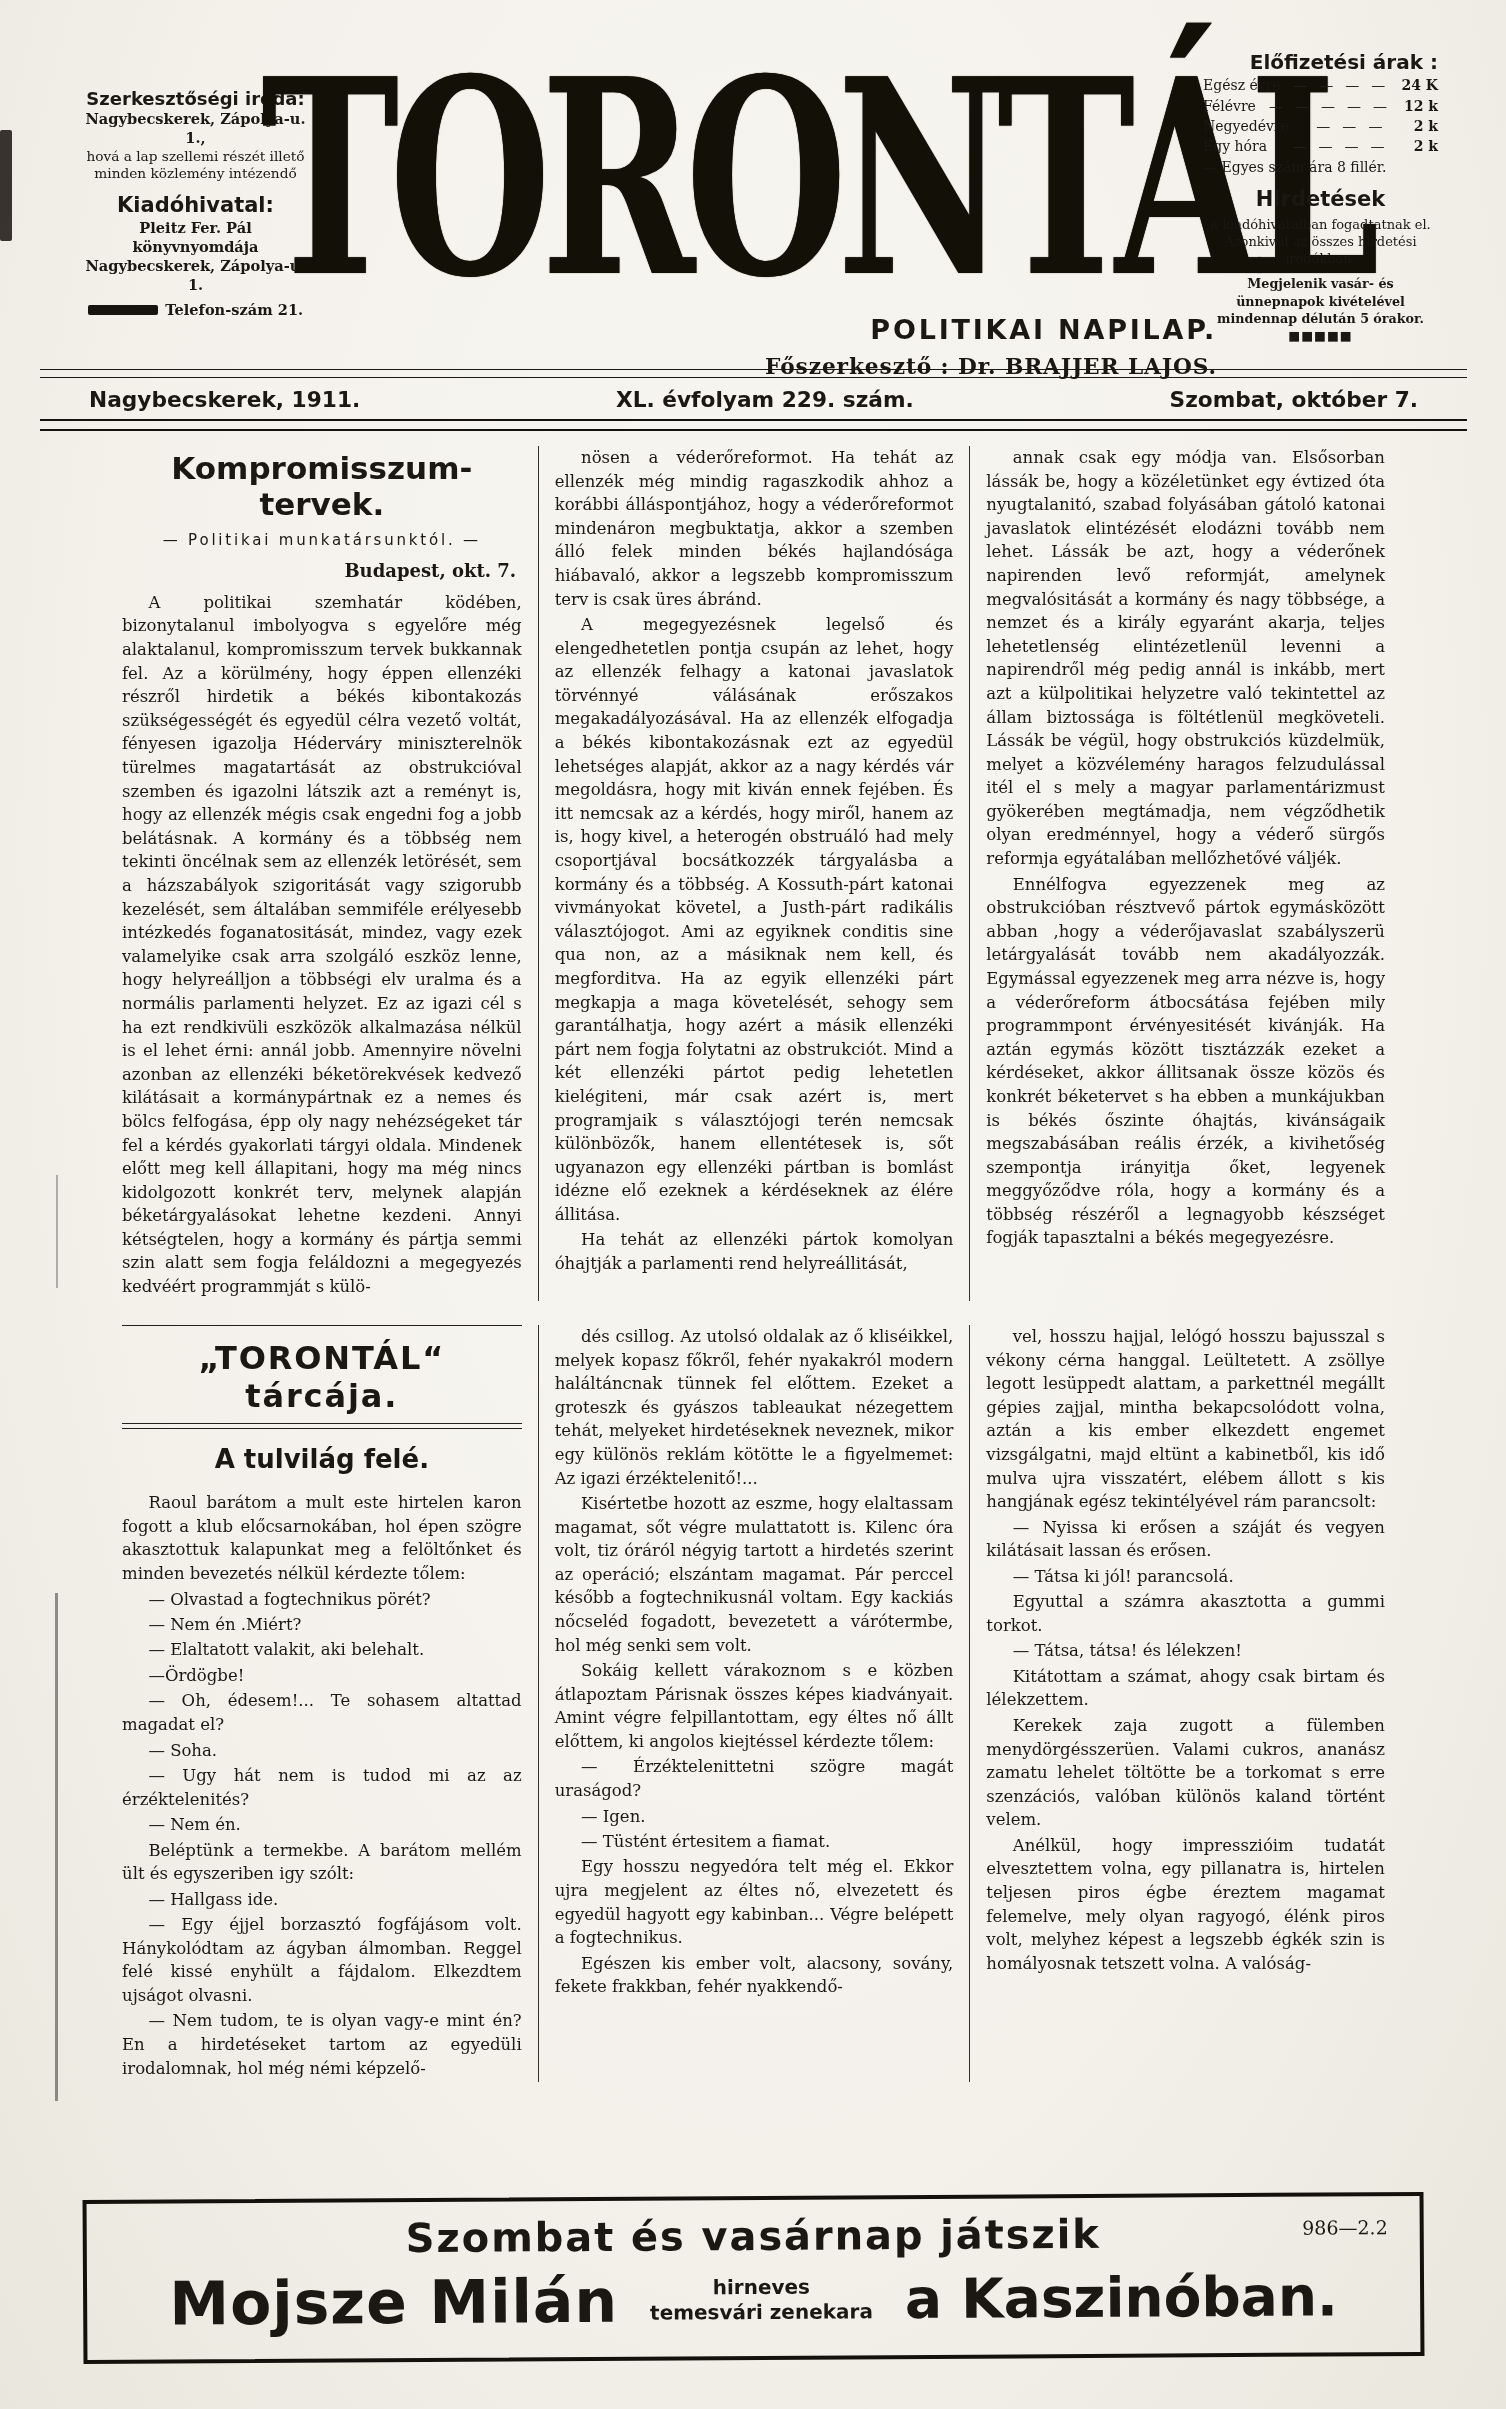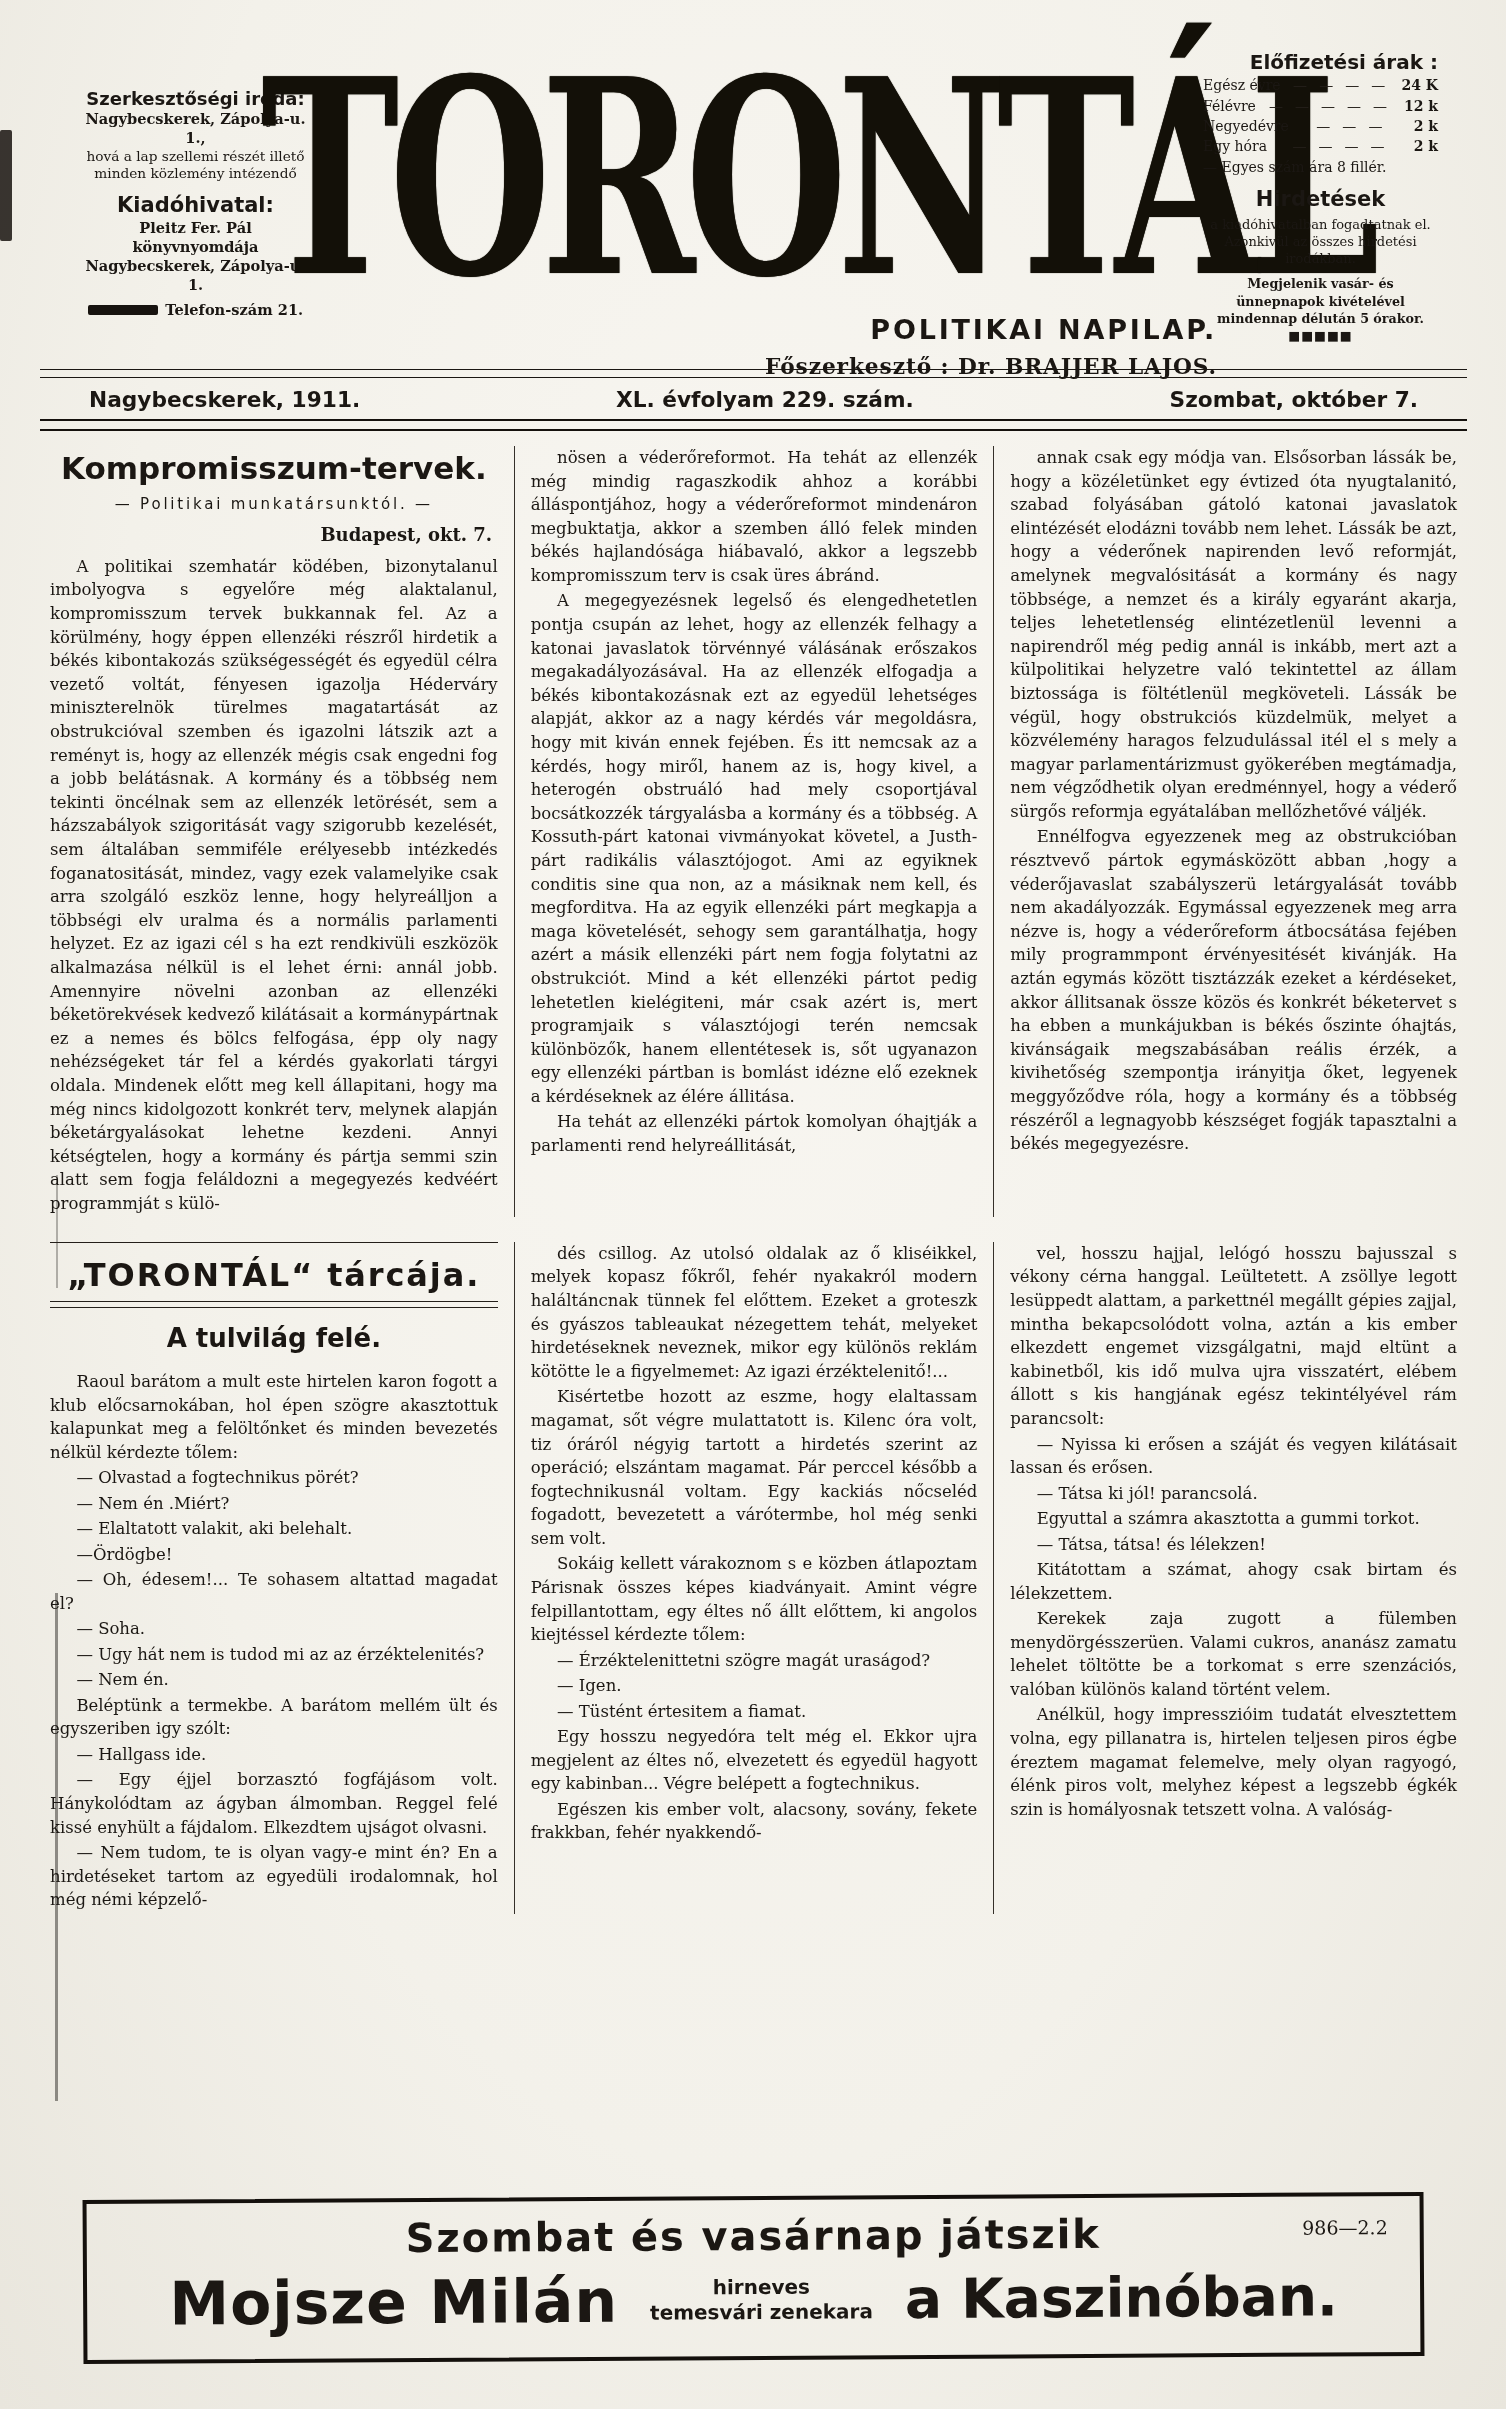--- a/index.html
+++ b/index.html
@@ -42,21 +42,21 @@
   }
   .center-sub{position:absolute;left:200px;top:276px;width:1017px;text-align:right;}
   .napilap{font-family:"DejaVu Sans",sans-serif;font-weight:bold;font-size:27px;letter-spacing:2.8px;}
   .editor-line{font-size:21.7px;font-weight:bold;margin-top:8.5px;letter-spacing:0.9px;}
   
   .rule-dbl{height:6.6px;margin:0 40px;border-top:1.9px solid #1b1713;border-bottom:1.9px solid #1b1713;}
   .rule-dbl.heavy{height:7.5px;border-top:2.8px solid #15110d;border-bottom:2.8px solid #15110d;margin:0 40px;}
   .dateline-row{display:flex;justify-content:space-between;align-items:center;padding:9.4px 89px 7.5px 89px;
     font-family:"DejaVu Sans",sans-serif;font-weight:bold;font-size:21.7px;}
   
-  .content{position:relative;height:1759px;overflow:hidden;padding:0 34px;box-sizing:border-box;}
+  .content{position:relative;height:1759px;overflow:hidden;padding:0 106px;box-sizing:border-box;}
   .colgrid{display:grid;grid-template-columns:1fr 1fr 1fr;}
   .col{padding:0 16px;box-sizing:border-box;}
   .col.sep{border-left:1.4px solid #35302a;}
   .section1{margin-top:15px;}
   .section2{margin-top:24.5px;}
   .para{font-size:16.5px;line-height:1.43;text-align:justify;text-indent:1.6em;margin:0 0 1.9px 0;}
   .article-title{font-family:"DejaVu Sans",sans-serif;font-weight:bold;font-size:31px;text-align:center;margin:3.8px 0 9.4px 0;}
   .article-byline{font-family:"DejaVu Sans",sans-serif;font-size:15px;letter-spacing:2.8px;text-align:center;margin-bottom:11.3px;}
   .article-dateline{font-weight:bold;font-size:18px;text-align:right;padding-right:5.6px;margin-bottom:9.4px;}
   .tarca-head{font-family:"DejaVu Sans",sans-serif;font-weight:bold;font-size:32px;letter-spacing:1.9px;text-align:center;

